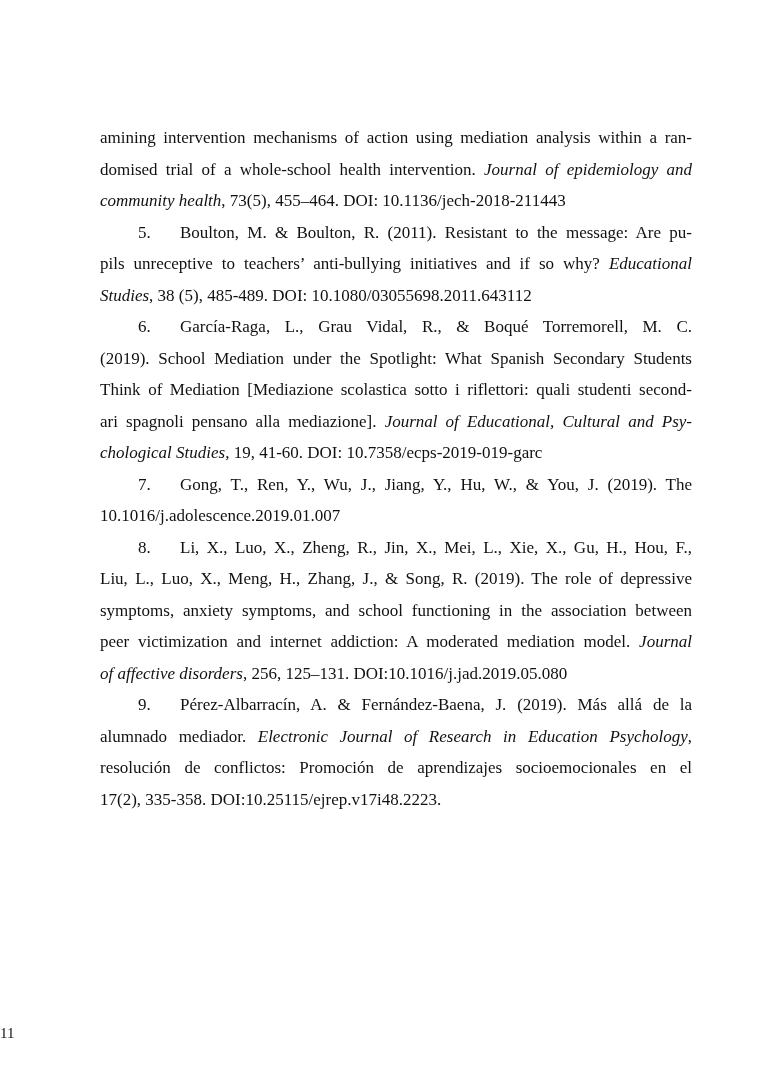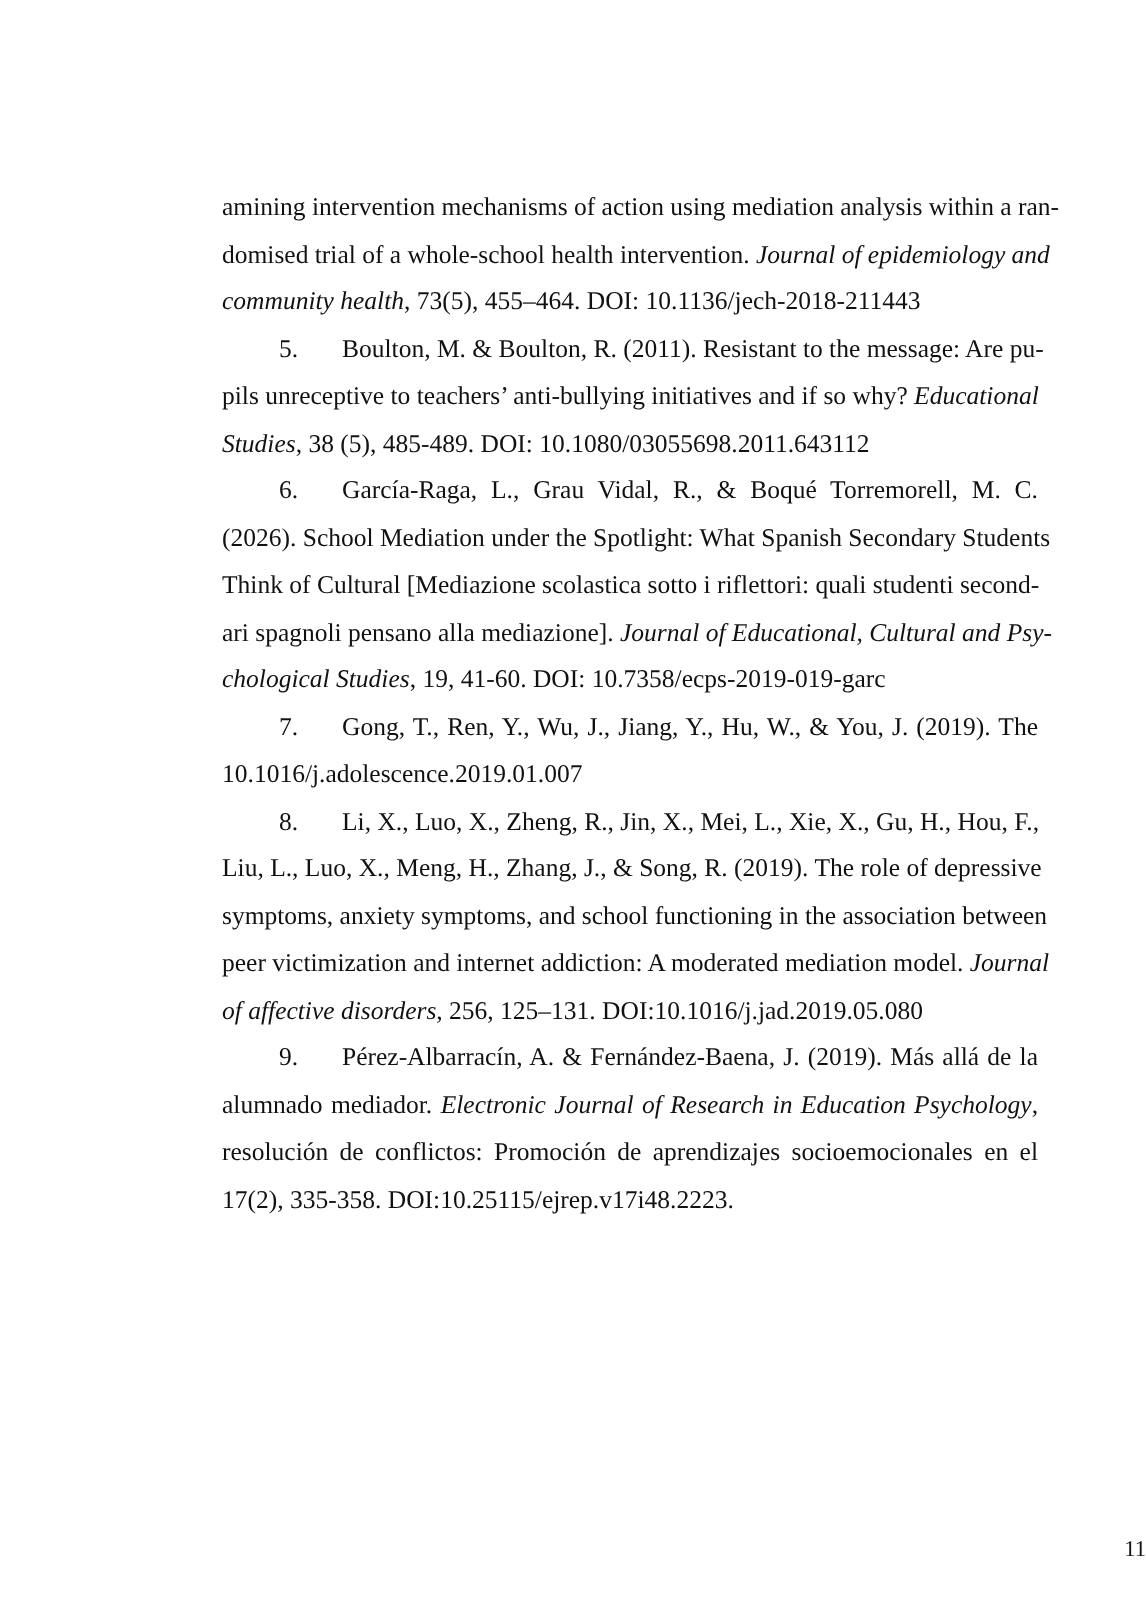--- a/index.html
+++ b/index.html
@@ -21,61 +21,60 @@
       top: 122px;
       width: 592px;
     }
     .line {
       font-size: 17px;
       line-height: 31.5px;
       height: 31.5px;
       white-space: nowrap;
       text-align: justify;
       text-align-last: justify;
-      margin-left: 48px;
     }
     .line.last {
       text-align-last: left;
     }
     .line.indent {
       padding-left: 38px;
     }
     .num {
       display: inline-block;
       width: 42px;
     }
     i { }
     .page-number {
       position: absolute;
       left: 0;
       width: 764px;
       top: 1025px;
-      text-align: right;
+      text-align: left;
       font-size: 15px;
     }
   </style>
 </head>
 <body>
 
 <div class="page">
   <div id="cont">
       <div class="line">amining intervention mechanisms of action using mediation analysis within a ran-</div>
       <div class="line">domised trial of a whole-school health intervention. <i>Journal of epidemiology and</i></div>
       <div class="line last"><i>community health</i>, 73(5), 455–464. DOI: 10.1136/jech-2018-211443</div>
     </div>
   <div id="refs">
       <div>
         <div class="line indent"><span class="num">5.</span>Boulton, M. &amp; Boulton, R. (2011). Resistant to the message: Are pu-</div>
         <div class="line">pils unreceptive to teachers’ anti-bullying initiatives and if so why? <i>Educational</i></div>
         <div class="line last"><i>Studies</i>, 38 (5), 485-489. DOI: 10.1080/03055698.2011.643112</div>
       </div>
       <div>
         <div class="line indent"><span class="num">6.</span>García-Raga, L., Grau Vidal, R., &amp; Boqué Torremorell, M. C.</div>
-        <div class="line">(2026). School Mediation under the Spotlight: What Spanish Secondary Students</div>
-        <div class="line">Think of Cultural [Mediazione scolastica sotto i riflettori: quali studenti second-</div>
+        <div class="line">(2019). School Mediation under the Spotlight: What Spanish Secondary Students</div>
+        <div class="line">Think of Mediation [Mediazione scolastica sotto i riflettori: quali studenti second-</div>
         <div class="line">ari spagnoli pensano alla mediazione]. <i>Journal of Educational, Cultural and Psy-</i></div>
         <div class="line last"><i>chological Studies</i>, 19, 41-60. DOI: 10.7358/ecps-2019-019-garc</div>
       </div>
       <div>
         <div class="line indent"><span class="num">7.</span>Gong, T., Ren, Y., Wu, J., Jiang, Y., Hu, W., &amp; You, J. (2019). The</div>
         <div class="line last">10.1016/j.adolescence.2019.01.007</div>
       </div>
       <div>
         <div class="line indent"><span class="num">8.</span>Li, X., Luo, X., Zheng, R., Jin, X., Mei, L., Xie, X., Gu, H., Hou, F.,</div>
         <div class="line">Liu, L., Luo, X., Meng, H., Zhang, J., &amp; Song, R. (2019). The role of depressive</div>

